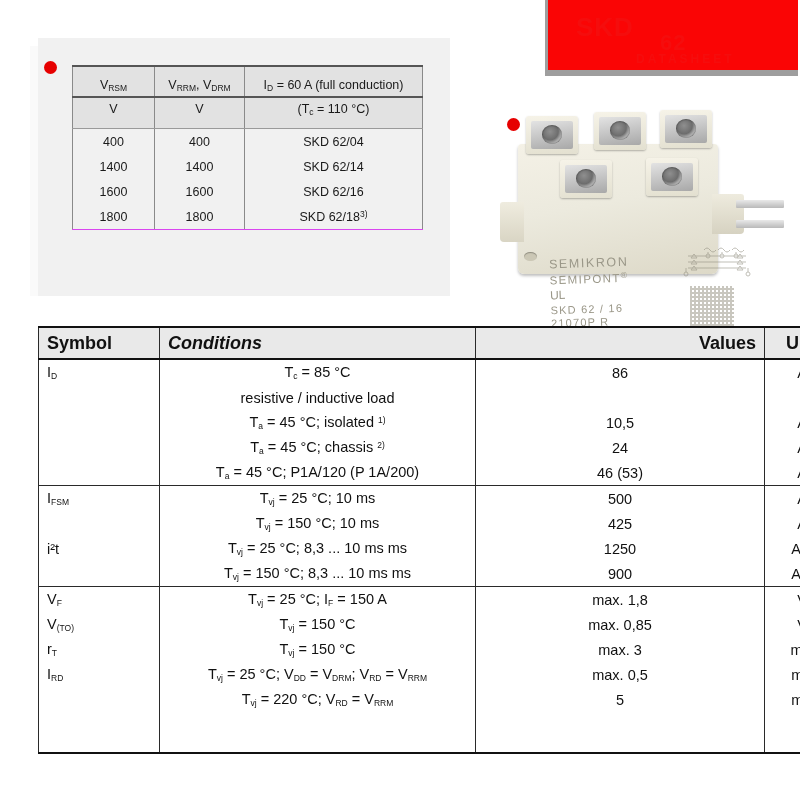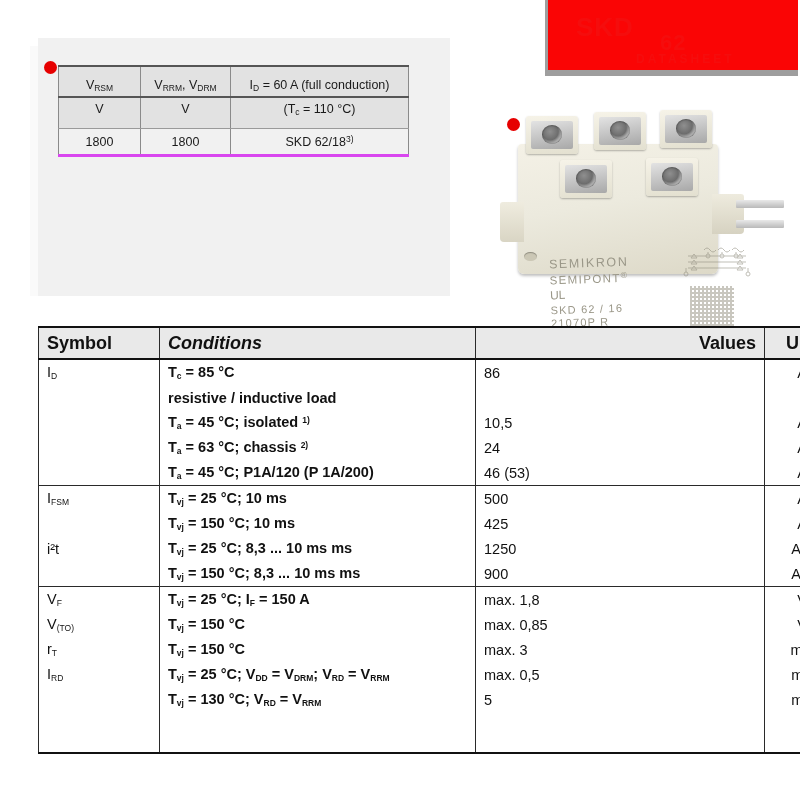--- a/index.html
+++ b/index.html
@@ -40,41 +40,41 @@
   
   .red-dot{
     position:absolute;width:13px;height:13px;border-radius:50%;
     background:#e60000;
   }
   .dot-a{left:44px;top:61px;}
   .dot-b{left:507px;top:118px;}
 
   
   .type-table{
-    position:absolute;left:58px;top:65px;width:351px;
+    position:absolute;left:72px;top:65px;width:351px;
     border-collapse:collapse;
     font-size:12.5px;
   }
   .type-table th,.type-table td{
     border-left:1px solid #8a8a8a;
     border-right:1px solid #8a8a8a;
     text-align:center;
     padding:0;
     color:#1a1a1a;
     font-weight:normal;
   }
   .type-table thead th{
     background:#e2e2e2;
     border-top:2px solid #555;
     border-bottom:1px solid #9a9a9a;
   }
   .type-table thead th.hl1{height:26px;vertical-align:bottom;padding-bottom:3px;}
   .type-table thead th.hl2{height:26px;vertical-align:top;padding-top:4px;}
   .type-table tbody td{height:25px;background:transparent;}
-  .type-table tbody tr:last-child td{border-bottom:3px solid #d946ef;margin-left:7px;}
+  .type-table tbody tr:last-child td{border-bottom:1px solid #d946ef;margin-left:7px;}
   .col-a{width:82px;}
   .col-b{width:90px;}
   .col-c{width:179px;}
   sub{font-size:8.5px;vertical-align:-2px;}
   sup{font-size:8.5px;vertical-align:4px;}
 
   
   .photo{
     position:absolute;left:498px;top:108px;width:272px;height:200px;
   }
@@ -171,22 +171,22 @@
     height:30px;
     font-size:18px;font-weight:bold;
   }
   .c-sym{width:104px;}
   .c-cond{width:299px;font-style:italic;}
   .c-val{width:272px;}
   .c-unit{width:58px;}
   .th-sym,.th-cond{text-align:left;}
   .th-val,.th-unit{text-align:right;}
   .spec td.sym{text-align:left;}
-  .spec td.cond{text-align:left;font-weight:bold;}
-  .spec td.val{}
+  .spec td.cond{text-align:center;}
+  .spec td.val{text-align:center;}
   .spec td.unit{text-align:center;}
   .spec tbody tr td{height:25px;border-top:0;border-bottom:0;}
   .spec tbody tr.grp-end td{border-bottom:1.5px solid #2a2a2a;}
   .spec tbody tr.tail td{height:40px;border-bottom:2.5px solid #111;}
   .nowrap{white-space:nowrap;}
 </style>
 </head>
 <body>
 
 <div class="red-banner">
@@ -216,20 +216,35 @@
     </tr>
     <tr>
       <th class="hl2">V</th>
       <th class="hl2">V</th>
       <th class="hl2">
         <span>(T</span><sub>c</sub><span> = 110 °C)</span>
       </th>
     </tr>
   </thead>
   <tbody>
+    <tr>
+      <td>400</td>
+      <td>400</td>
+      <td><span>SKD 62/04</span><sup></sup></td>
+    </tr>
+    <tr>
+      <td>1400</td>
+      <td>1400</td>
+      <td><span>SKD 62/14</span><sup></sup></td>
+    </tr>
+    <tr>
+      <td>1600</td>
+      <td>1600</td>
+      <td><span>SKD 62/16</span><sup></sup></td>
+    </tr>
     <tr>
       <td>1800</td>
       <td>1800</td>
       <td><span>SKD 62/18</span><sup>3)</sup></td>
     </tr>
   </tbody>
 </table>
 
 <div class="photo">
   <div class="mod-body">
@@ -308,21 +323,21 @@
       <td class="unit"></td>
     </tr>
     <tr>
       <td class="sym"></td>
       <td class="cond nowrap"><span>T</span><sub>a</sub><span> = 45 °C; isolated </span><sup>1)</sup></td>
       <td class="val">10,5</td>
       <td class="unit">A</td>
     </tr>
     <tr>
       <td class="sym"></td>
-      <td class="cond nowrap"><span>T</span><sub>a</sub><span> = 63 °C; chassis </span><sup>2)</sup></td>
+      <td class="cond nowrap"><span>T</span><sub>a</sub><span> = 45 °C; chassis </span><sup>2)</sup></td>
       <td class="val">24</td>
       <td class="unit">A</td>
     </tr>
     <tr class="grp-end">
       <td class="sym"></td>
       <td class="cond nowrap"><span>T</span><sub>a</sub><span> = 45 °C; P1A/120 (P 1A/200)</span></td>
       <td class="val">46 (53)</td>
       <td class="unit">A</td>
     </tr>
 
@@ -370,21 +385,21 @@
       <td class="unit">mΩ</td>
     </tr>
     <tr>
       <td class="sym"><span>I</span><sub>RD</sub></td>
       <td class="cond nowrap"><span>T</span><sub>vj</sub><span> = 25 °C; V</span><sub>DD</sub><span> = V</span><sub>DRM</sub><span>; V</span><sub>RD</sub><span> = V</span><sub>RRM</sub></td>
       <td class="val">max. 0,5</td>
       <td class="unit">mA</td>
     </tr>
     <tr>
       <td class="sym"></td>
-      <td class="cond nowrap"><span>T</span><sub>vj</sub><span> = 130 °C; V</span><sub>RD</sub><span> = V</span><sub>RRM</sub></td>
+      <td class="cond nowrap"><span>T</span><sub>vj</sub><span> = 220 °C; V</span><sub>RD</sub><span> = V</span><sub>RRM</sub></td>
       <td class="val">5</td>
       <td class="unit">mA</td>
     </tr>
 
     <tr class="tail">
       <td class="sym"></td>
       <td class="cond"></td>
       <td class="val"></td>
       <td class="unit"></td>
     </tr>

